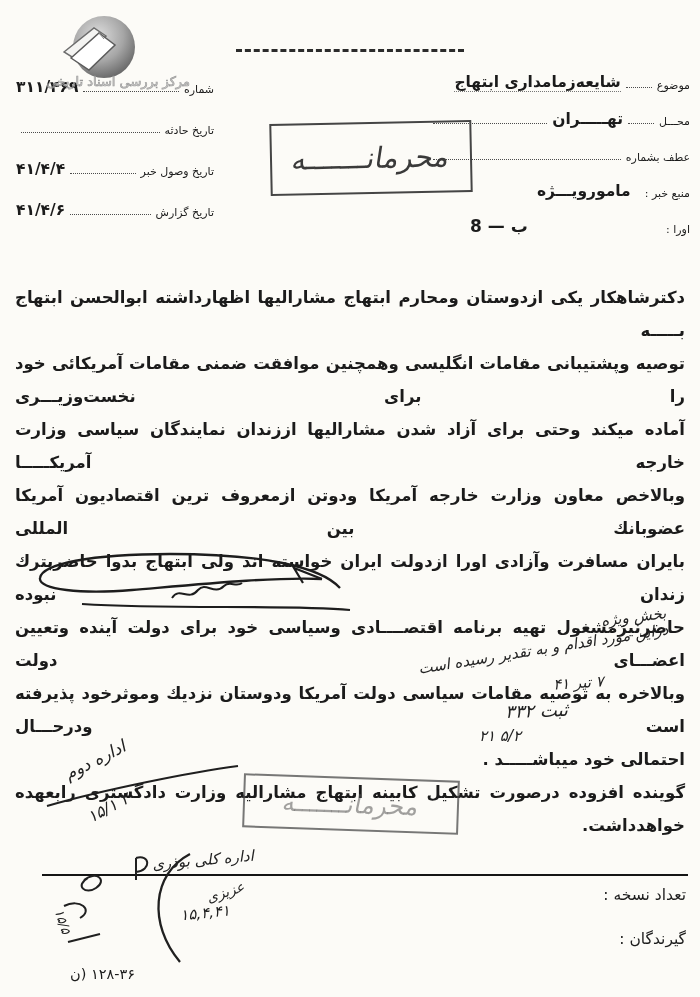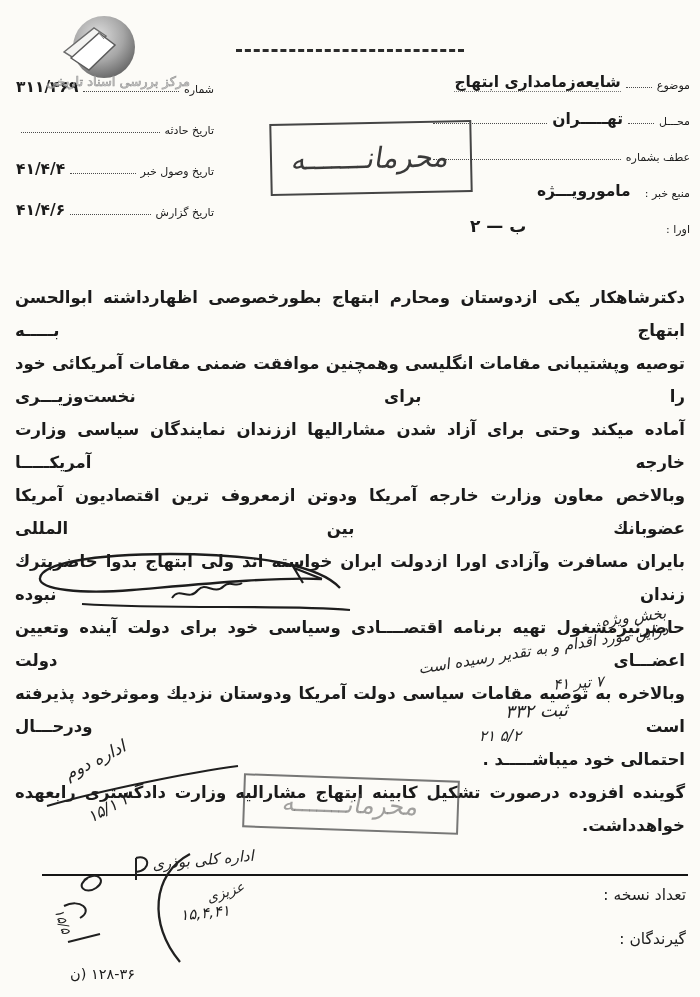--- a/index.html
+++ b/index.html
@@ -120,21 +120,21 @@
       <span class="lbl">عطف بشماره</span>
       <span class="dots"></span>
     </div>
     <div class="frow">
       <span class="lbl">منبع خبر :</span>
       <span style="width:14px;"></span>
       <span class="val">مامورویـــژه</span>
     </div>
     <div class="frow" style="justify-content:space-between;padding-left:42px;">
       <span class="lbl">اورا :</span>
-      <span class="val" style="font-size:17px;">ب — ۲</span>
+      <span class="val" style="font-size:17px;">ب — 8</span>
     </div>
   </div>
 
   <div class="abs fcol left-fields">
     <div class="frow">
       <span class="lbl">شماره</span>
       <span class="dots"></span>
       <span class="val" dir="ltr">۳۱۱/۴۶۹</span>
     </div>
     <div class="frow">
@@ -151,21 +151,21 @@
       <span class="dots"></span>
       <span class="val" dir="ltr">۴۱/۴/۶</span>
     </div>
   </div>
 
   <div class="abs stamp stamp1">
     <span class="stxt">محرمانـــــــه</span>
   </div>
 
   <div class="abs body-text">
-    <div class="bline">دکترشاهکار یکی ازدوستان ومحارم ابتهاج بطورخصوصی اظهارداشته ابوالحسن ابتهاج بـــــه</div>
+    <div class="bline">دکترشاهکار یکی ازدوستان ومحارم ابتهاج مشارالیها اظهارداشته ابوالحسن ابتهاج بـــــه</div>
     <div class="bline">توصیه وپشتیبانی مقامات انگلیسی وهمچنین موافقت ضمنی مقامات آمریکائی خود را برای نخست‌وزیـــری</div>
     <div class="bline">آماده میکند وحتی برای آزاد شدن مشارالیها اززندان نمایندگان سیاسی وزارت خارجه آمریکـــــا</div>
     <div class="bline">وبالاخص معاون وزارت خارجه آمریکا ودوتن ازمعروف ترین اقتصادیون آمریکا عضوبانك بین المللی</div>
     <div class="bline">بایران مسافرت وآزادی اورا ازدولت ایران خواسته اند ولی ابتهاج بدوا حاضربترك زندان نبوده</div>
     <div class="bline">حاضرنیزمشغول تهیه برنامه اقتصــــادی وسیاسی خود برای دولت آینده وتعیین اعضـــای دولت</div>
     <div class="bline">وبالاخره به توصیه مقامات سیاسی دولت آمریکا ودوستان نزدیك وموثرخود پذیرفته است ودرحـــال</div>
     <div class="bline no-just">احتمالی خود میباشـــــد .</div>
     <div class="bline">گوینده افزوده درصورت تشکیل کابینه ابتهاج مشارالیه وزارت دادگستری رابعهده خواهدداشت.</div>
   </div>
 

